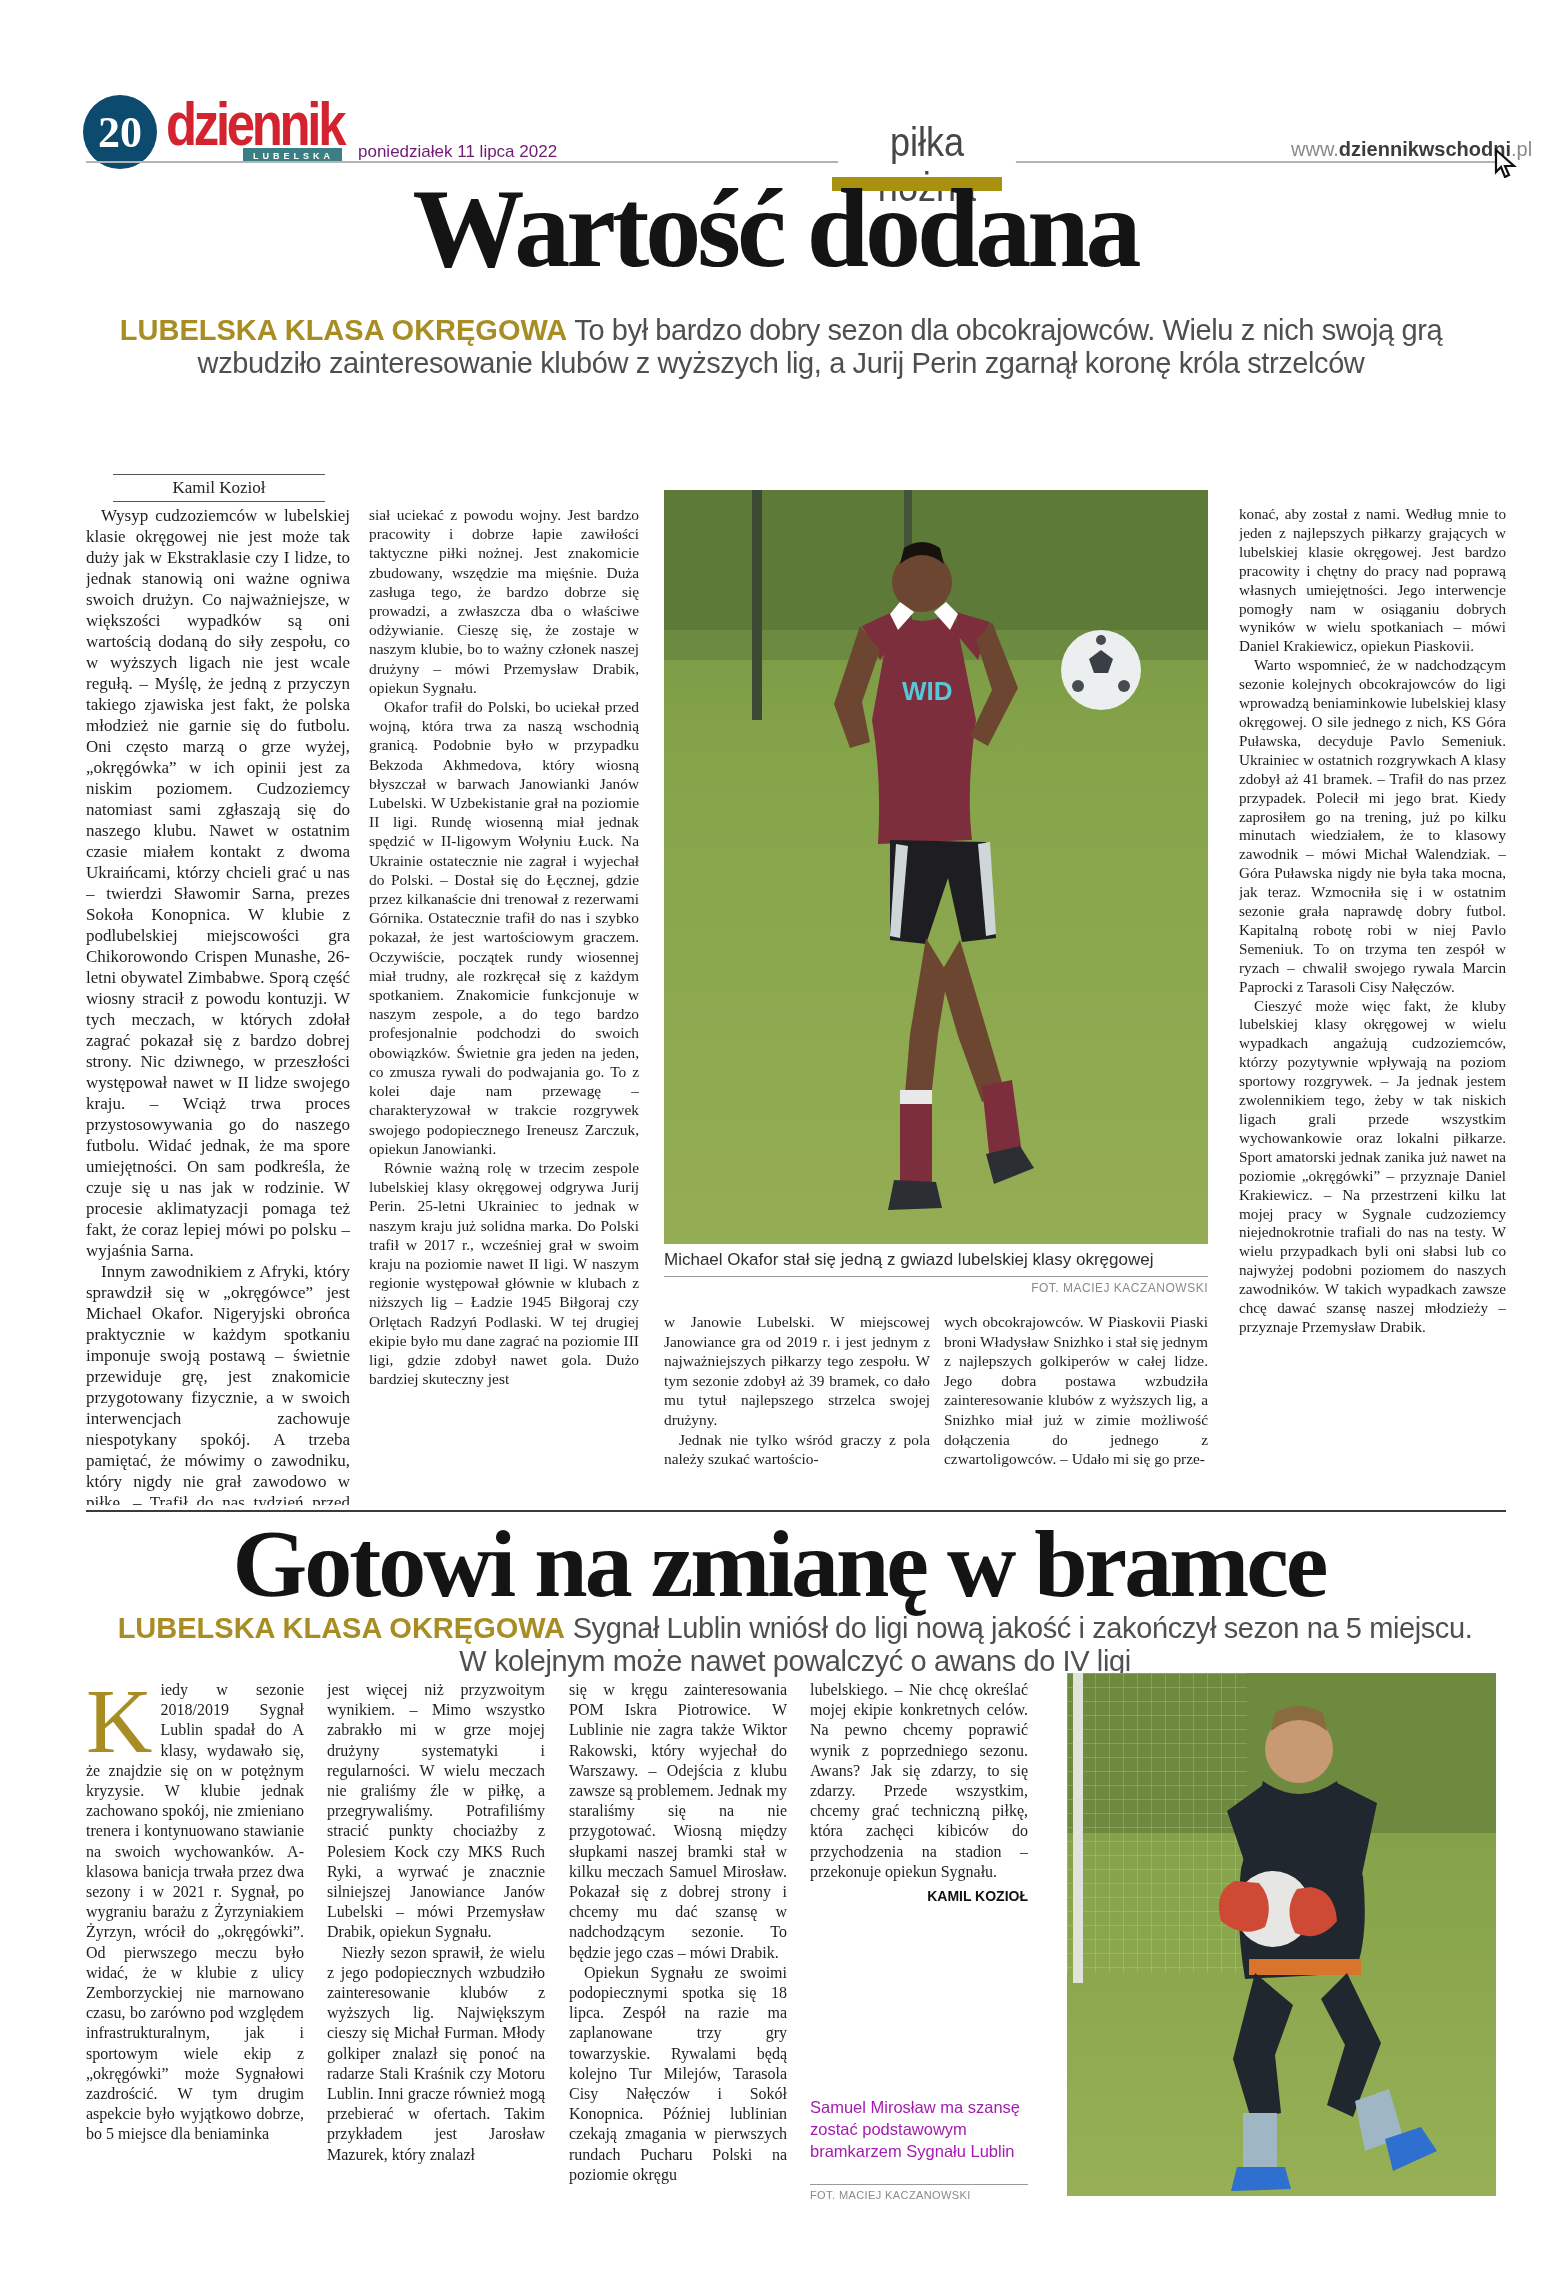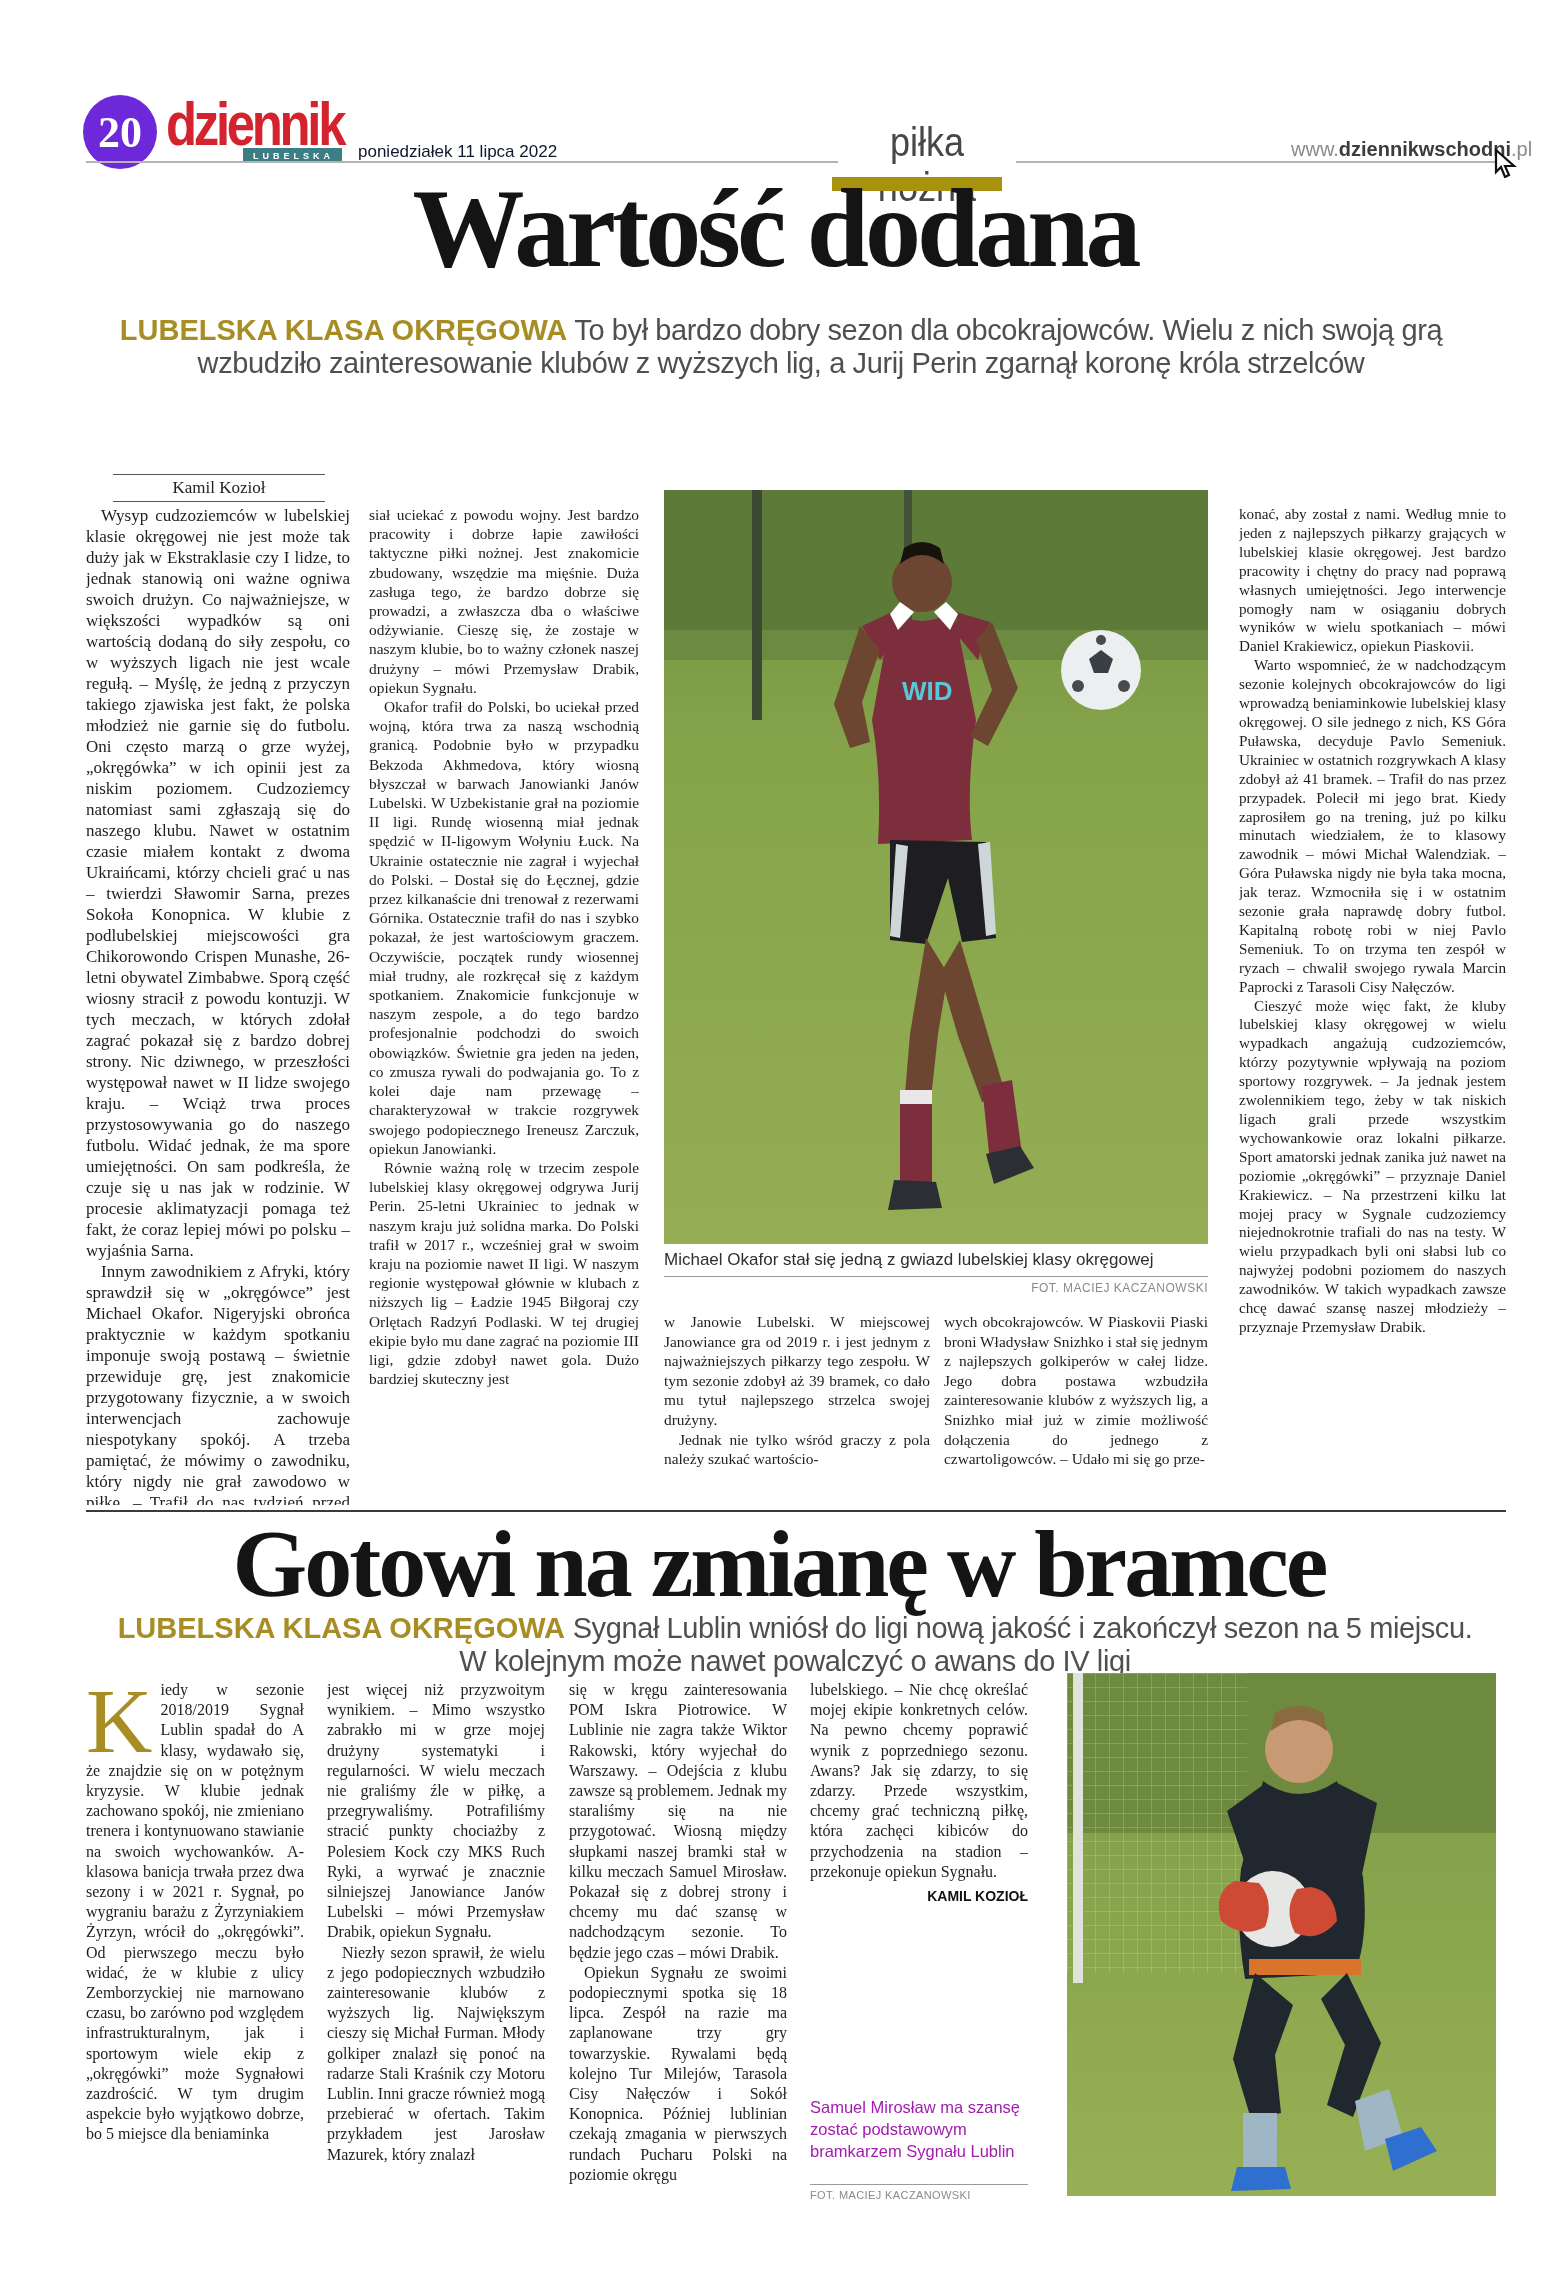--- a/index.html
+++ b/index.html
@@ -1,25 +1,25 @@
 <!DOCTYPE html>
 <html><head>
 <meta charset="utf-8">
 <style>
   html,body{margin:0;padding:0;background:#ffffff;}
   body{width:1558px;height:2281px;position:relative;font-family:"Liberation Serif",serif;color:#1d1d1d;overflow:hidden;}
   .abs{position:absolute;}
   
-  .page-badge{left:83px;top:95px;width:74px;height:74px;border-radius:50%;background:#6d28d9;color:#fff;
+  .page-badge{left:83px;top:95px;width:74px;height:74px;border-radius:50%;background:#0c4a6e;color:#fff;
     font-family:"Liberation Serif",serif;font-size:44px;font-weight:bold;display:flex;align-items:center;justify-content:center;}
   .logo-main{left:166px;top:96px;font-family:"Liberation Sans",sans-serif;font-weight:bold;color:#d2232e;
     font-size:62px;letter-spacing:-4px;transform:scaleX(.82);transform-origin:left top;line-height:.9;}
   .logo-sub{left:243px;top:148px;background:#3b7f85;color:#fff;font-family:"Liberation Sans",sans-serif;
     font-size:9px;letter-spacing:4px;padding:3px 8px 2px 10px;font-weight:bold;}
-  .issue-date{left:358px;top:142px;font-family:"Liberation Sans",sans-serif;font-size:17px;color:#0f172a;}
+  .issue-date{left:358px;top:142px;font-family:"Liberation Sans",sans-serif;font-size:17px;color:#701a75;}
   .header-rule{left:86px;top:161px;width:1420px;height:2px;background:#b4b4b4;}
   .section-label{left:826px;top:120px;width:190px;text-align:center;font-family:"Liberation Sans",sans-serif;
     font-size:41px;color:#474747;transform:scaleX(.88);transform-origin:center top;background:#fff;padding:0 6px;line-height:1.1;}
   .section-bar{left:832px;top:177px;width:170px;height:14px;background:#a8910f;}
   .site-url{left:1288px;top:138px;font-family:"Liberation Sans",sans-serif;font-size:20px;color:#8a8a8a;background:#fff;padding:0 3px;}
   .site-url b{color:#3c3c3c;}
   .cursor-icon{left:1492px;top:148px;}
   
   .headline1{left:0;top:172px;width:1550px;text-align:center;font-weight:bold;font-size:112px;letter-spacing:-4px;color:#141414;line-height:1;}
   .kicker{font-family:"Liberation Sans",sans-serif;font-size:29px;color:#4f4f4f;letter-spacing:-.4px;line-height:33px;text-align:center;}

